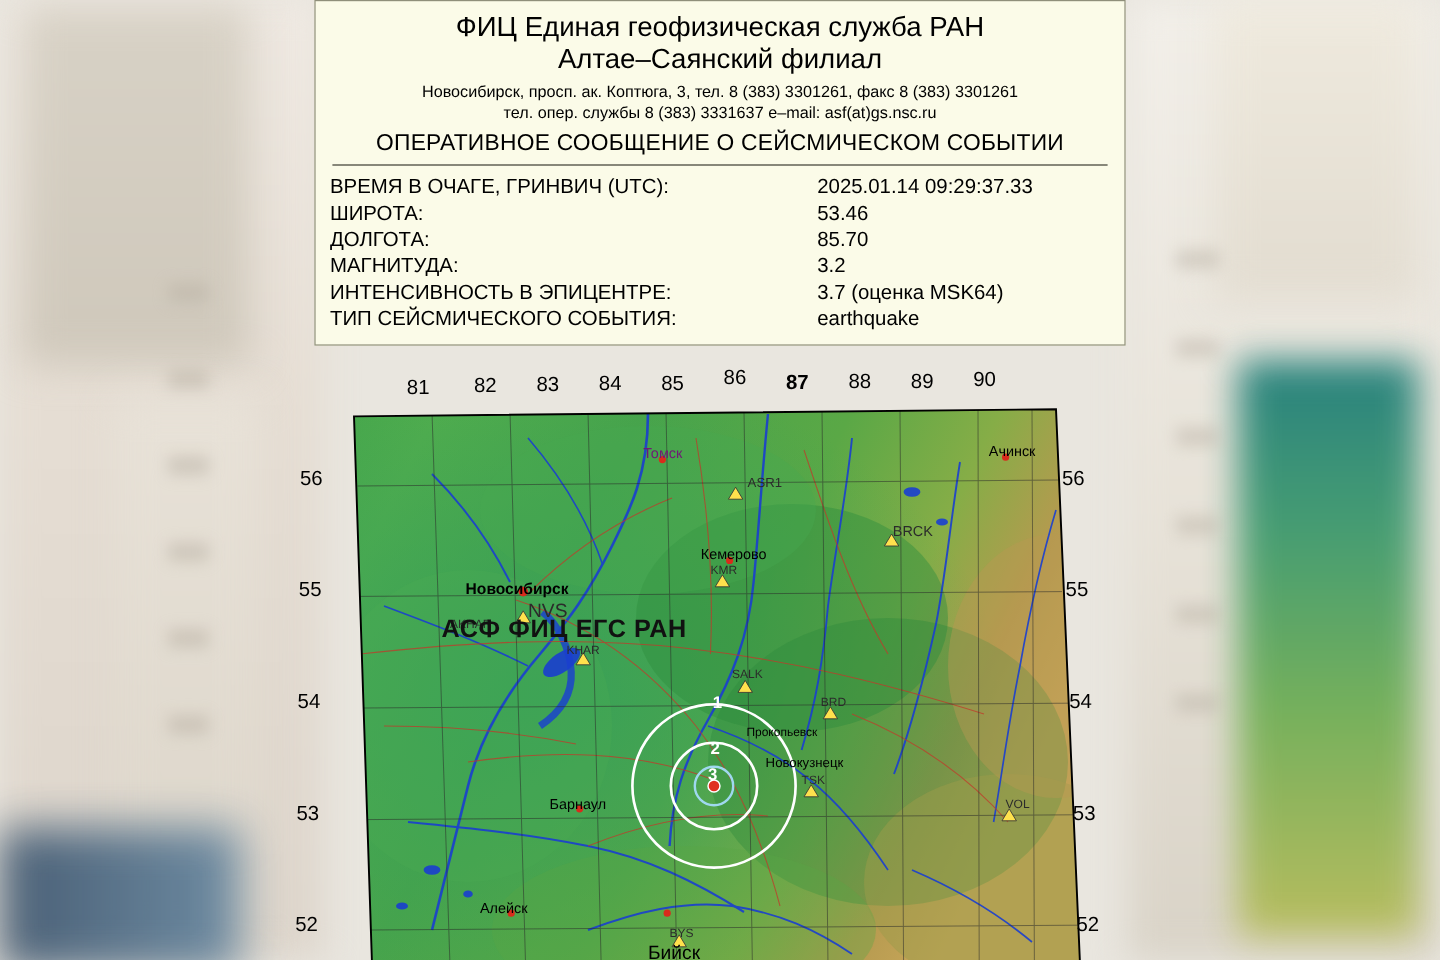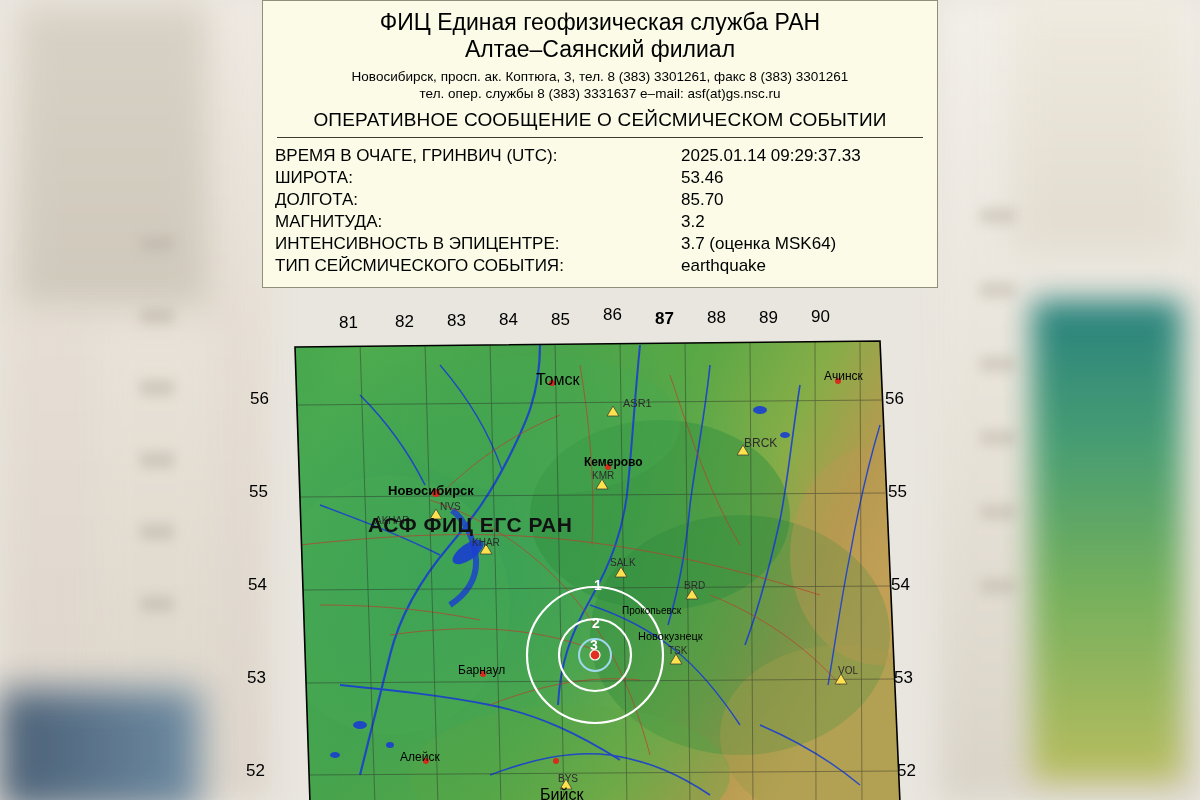--- a/index.html
+++ b/index.html
@@ -390,33 +390,33 @@
     <div class="tick" style="left:7px;  top:363px;">53</div>
     <div class="tick" style="left:6px;  top:456px;">52</div>
 
     <div class="tick" style="left:645px; top:84px;">56</div>
     <div class="tick" style="left:648px; top:177px;">55</div>
     <div class="tick" style="left:651px; top:270px;">54</div>
     <div class="tick" style="left:654px; top:363px;">53</div>
     <div class="tick" style="left:657px; top:456px;">52</div>
 
     <div style="position:absolute;left:148px;top:178px;font-size:13px;font-weight:bold;color:#000;">Новосибирск</div>
-    <div style="position:absolute;left:296px;top:66px;font-size:16px;color:#000000;">Томск</div>
-    <div style="position:absolute;left:344px;top:150px;font-size:12px;font-weight:bold;color:#000;">Кемерово</div>
+    <div style="position:absolute;left:296px;top:66px;font-size:12px;color:#701a75;">Томск</div>
+    <div style="position:absolute;left:344px;top:150px;font-size:12px;font-weight:normal;color:#000;">Кемерово</div>
     <div style="position:absolute;left:584px;top:64px;font-size:12px;color:#000;">Ачинск</div>
     <div style="position:absolute;left:218px;top:358px;font-size:12px;color:#000;">Барнаул</div>
     <div style="position:absolute;left:300px;top:445px;font-size:16px;color:#000;margin-top:36px;">Бийск</div>
     <div style="position:absolute;left:160px;top:445px;font-size:12px;color:#000;">Алейск</div>
     <div style="position:absolute;left:362px;top:300px;font-size:10px;color:#000;margin-left:20px;">Прокопьевск</div>
     <div style="position:absolute;left:398px;top:325px;font-size:11px;color:#000;">Новокузнецк</div>
 
     <div style="position:absolute;left:383px;top:92px;font-size:11px;color:#2b2b2b;">ASR1</div>
     <div style="position:absolute;left:504px;top:131px;font-size:12px;color:#2b2b2b;">BRCK</div>
     <div style="position:absolute;left:352px;top:165px;font-size:10px;color:#2b2b2b;">KMR</div>
-    <div style="position:absolute;left:200px;top:196px;font-size:10px;color:#2b2b2b;">NVS</div>
+    <div style="position:absolute;left:200px;top:196px;font-size:16px;color:#2b2b2b;">NVS</div>
     <div style="position:absolute;left:135px;top:210px;font-size:10px;color:#2b2b2b;">AKHAR</div>
     <div style="position:absolute;left:232px;top:232px;font-size:10px;color:#2b2b2b;">KHAR</div>
     <div style="position:absolute;left:370px;top:252px;font-size:10px;color:#2b2b2b;">SALK</div>
     <div style="position:absolute;left:444px;top:275px;font-size:10px;color:#2b2b2b;">BRD</div>
     <div style="position:absolute;left:428px;top:340px;font-size:10px;color:#2b2b2b;">TSK</div>
     <div style="position:absolute;left:598px;top:360px;font-size:10px;color:#2b2b2b;">VOL</div>
     <div style="position:absolute;left:318px;top:468px;font-size:10px;color:#2b2b2b;">BYS</div>
 
     <div style="position:absolute;left:128px;top:208px;font-size:21px;font-weight:bold;color:#111;letter-spacing:.5px;">АСФ ФИЦ ЕГС РАН</div>
 

